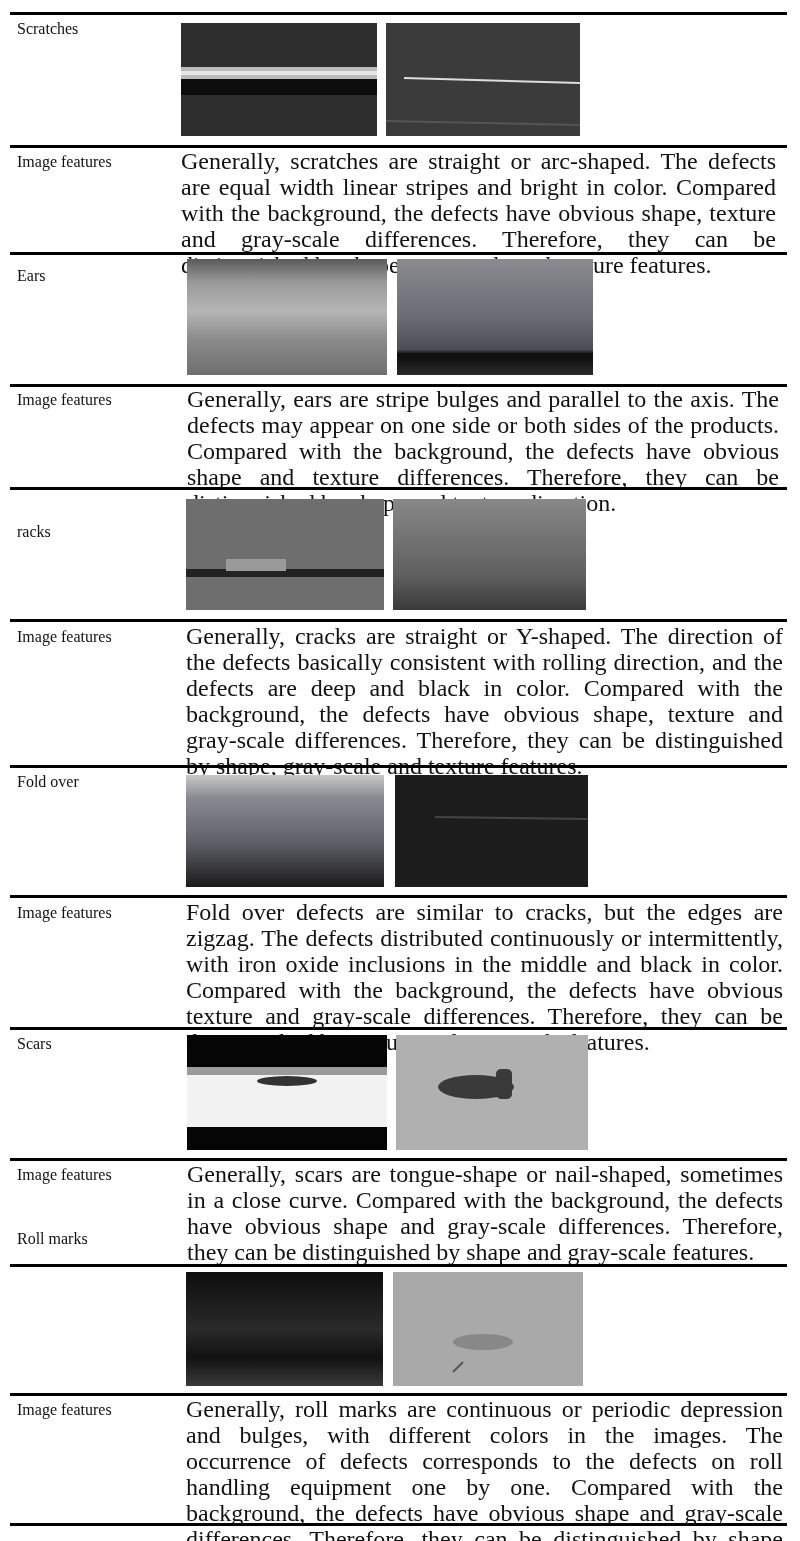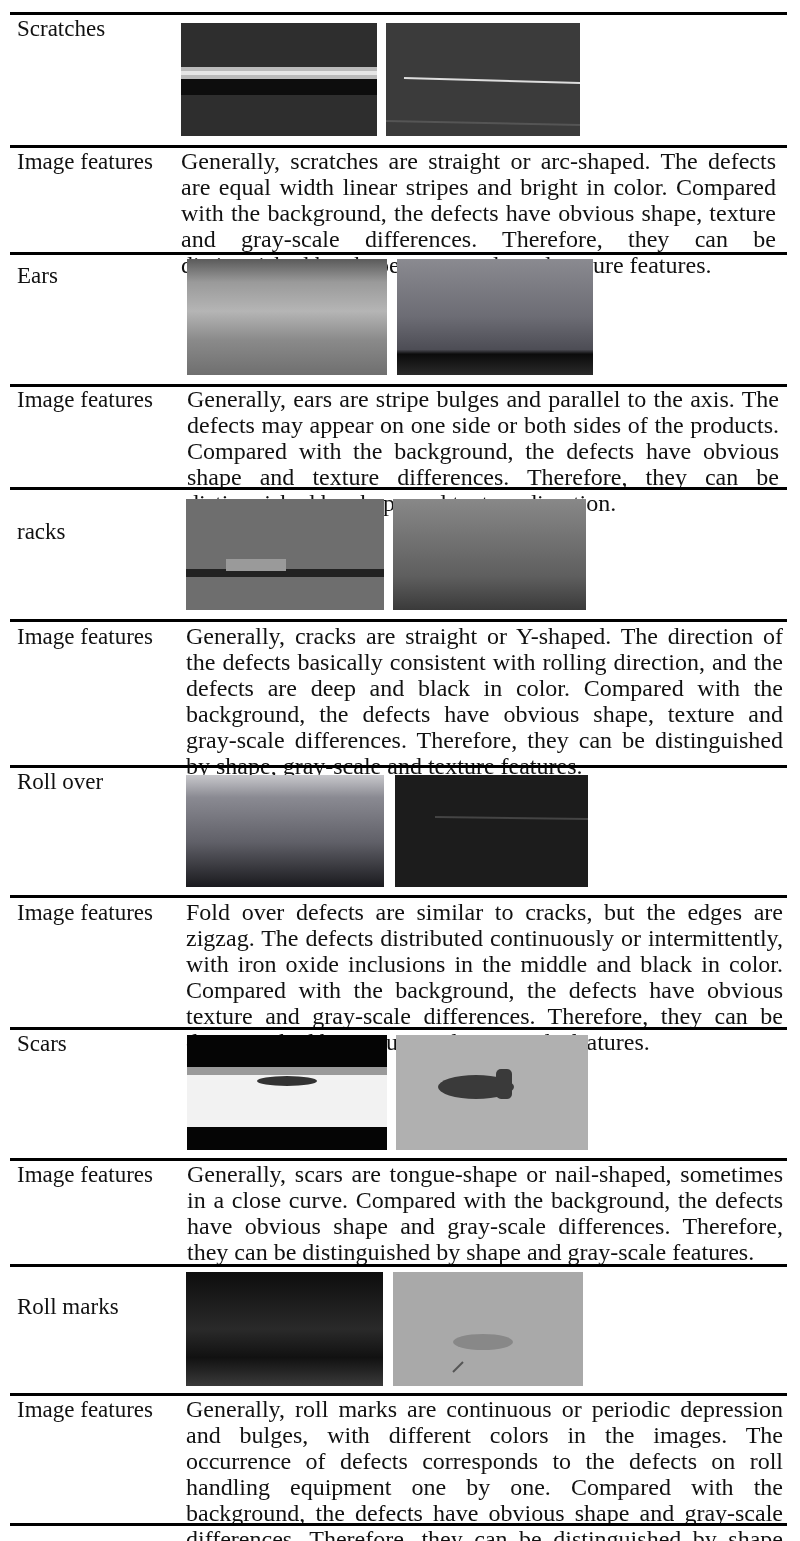--- a/index.html
+++ b/index.html
@@ -1,19 +1,19 @@
 <!DOCTYPE html>
 <html><head>
 <meta charset="utf-8">
 <style>
   html,body{margin:0;padding:0;background:#fff;}
   body{width:800px;height:1541px;position:relative;overflow:hidden;font-family:"Liberation Serif","DejaVu Serif",serif;color:#111;}
   .rule{position:absolute;left:10px;width:777px;background:#000;}
   .thick{height:3px;}
-  .label{position:absolute;left:17px;font-size:23px;line-height:20px;}
+  .label{position:absolute;left:17px;font-size:16px;line-height:20px;}
   .thumb{position:absolute;overflow:hidden;}
   .desc{position:absolute;font-size:24px;line-height:26px;text-align:justify;font-family:Liberation Serif, serif;}
 </style>
 </head>
 <body>
 
 <div>
 
   <div class="rule thick" style="top:12px"></div>
   <div class="label" style="top:19px">Scratches</div>
@@ -50,21 +50,21 @@
         <rect x="0" y="70" width="198" height="8" fill="#222"></rect>
         <rect x="40" y="60" width="60" height="12" fill="#9a9a9a"></rect>
       </svg>
   </div>
   <div class="thumb" style="left:393px;top:499px;width:193px;height:111px;background:linear-gradient(180deg,#888 0%,#5e5e5e 70%,#3a3a3a 100%)"></div>
   <div class="rule thick" style="top:619px"></div>
   <div class="label" style="top:627px">Image features</div>
   <div class="desc" style="left:186px;top:623px;width:597px">Generally, cracks are straight or Y-shaped. The direction of the defects basically consistent with rolling direction, and the defects are deep and black in color. Compared with the background, the defects have obvious shape, texture and gray-scale differences. Therefore, they can be distinguished by shape, gray-scale and texture features.</div>
 
   <div class="rule thick" style="top:765px"></div>
-  <div class="label" style="top:772px">Roll over</div>
+  <div class="label" style="top:772px">Fold over</div>
   <div class="thumb" style="left:186px;top:775px;width:198px;height:112px;background:linear-gradient(180deg,#c8c8cc 0%,#8a8a92 20%,#606068 60%,#1a1a1e 100%)"></div>
   <div class="thumb" style="left:395px;top:775px;width:193px;height:112px;background:#1c1c1c">
     <svg width="193" height="112">
         <line x1="40" y1="42" x2="193" y2="44" stroke="#444" stroke-width="2"></line>
       </svg>
   </div>
   <div class="rule thick" style="top:895px"></div>
   <div class="label" style="top:903px">Image features</div>
   <div class="desc" style="left:186px;top:899px;width:597px">Fold over defects are similar to cracks, but the edges are zigzag. The defects distributed continuously or intermittently, with iron oxide inclusions in the middle and black in color. Compared with the background, the defects have obvious texture and gray-scale differences. Therefore, they can be distinguished by texture and gray-scale features.</div>
 
@@ -81,21 +81,21 @@
     <svg width="192" height="115">
         <ellipse cx="80" cy="52" rx="38" ry="12" fill="#3a3a3a"></ellipse>
         <rect x="100" y="34" width="16" height="30" rx="5" fill="#3a3a3a"></rect>
       </svg>
   </div>
   <div class="rule thick" style="top:1158px"></div>
   <div class="label" style="top:1165px">Image features</div>
   <div class="desc" style="left:187px;top:1161px;width:596px">Generally, scars are tongue-shape or nail-shaped, sometimes in a close curve. Compared with the background, the defects have obvious shape and gray-scale differences. Therefore, they can be distinguished by shape and gray-scale features.</div>
 
   <div class="rule thick" style="top:1264px"></div>
-  <div class="label" style="top:1297px">Roll marks</div>
+  <div class="label" style="top:1229px">Roll marks</div>
   <div class="thumb" style="left:186px;top:1272px;width:197px;height:114px;background:linear-gradient(180deg,#0d0d0d 0%,#2a2a2a 50%,#111 75%,#3a3a3a 100%)"></div>
   <div class="thumb" style="left:393px;top:1272px;width:190px;height:114px;background:#a9a9a9">
     <svg width="190" height="114">
         <ellipse cx="90" cy="70" rx="30" ry="8" fill="#888"></ellipse>
         <line x1="60" y1="100" x2="70" y2="90" stroke="#555" stroke-width="2"></line>
       </svg>
   </div>
   <div class="rule thick" style="top:1393px"></div>
   <div class="label" style="top:1400px">Image features</div>
   <div class="desc" style="left:186px;top:1396px;width:597px">Generally, roll marks are continuous or periodic depression and bulges, with different colors in the images. The occurrence of defects corresponds to the defects on roll handling equipment one by one. Compared with the background, the defects have obvious shape and gray-scale differences. Therefore, they can be distinguished by shape and gray-scale features.</div>

